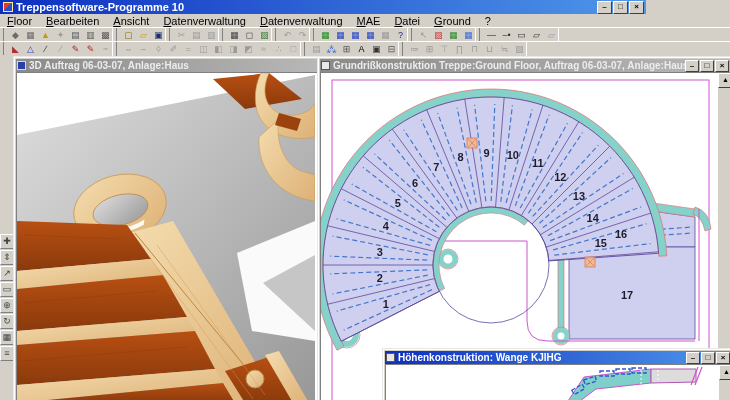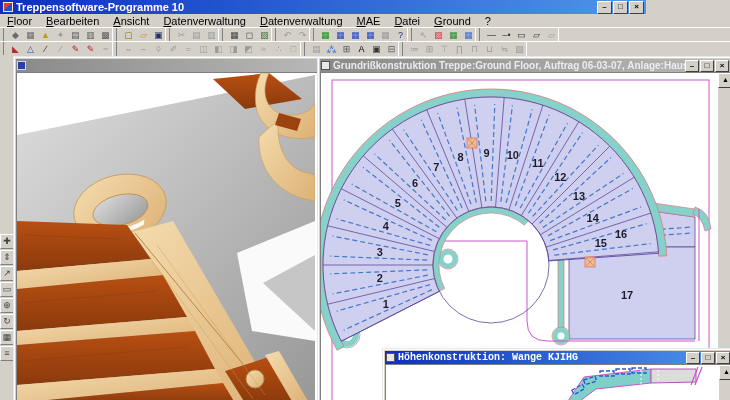--- a/index.html
+++ b/index.html
@@ -185,20 +185,21 @@
         <span class="tbi">⊕</span>
         <span class="tbi">↻</span>
         <span class="tbi">▦</span>
         <span class="tbi">≡</span>
       </div>
   </div>
 
   <div class="win" style="left:13px;top:56px;width:304px;height:350px;">
     <div class="caption cap-inactive">
       <span class="cap-ico"></span>
+      <span>3D Auftrag 06-03-07, Anlage:Haus</span>
     </div>
     <div class="content" style="height:331px;">
       <svg width="298" height="330" viewBox="0 0 298 330">
         <defs>
           <linearGradient id="gwall" x1="0" y1="0" x2="1" y2="1">
             <stop offset="0" stop-color="#dedede"></stop>
               <stop offset="1" stop-color="#989898"></stop>
           </linearGradient>
           <linearGradient id="wl" x1="0" y1="0" x2="1" y2="1">
             <stop offset="0" stop-color="#f4dcae"></stop>
@@ -366,21 +367,21 @@
       <div class="vscroll">
         <span class="sbtn" style="top:0;">▲</span>
         <span class="sbtn" style="bottom:0;">▼</span>
       </div>
     </div>
   </div>
 
   <div class="win" style="left:382px;top:348px;width:348px;height:60px;z-index:30;">
     <div class="caption cap-active">
       <span class="cap-ico doc"></span>
-      <span style="flex:1 1 auto;overflow:hidden;font-family:Liberation Mono, monospace;">Höhenkonstruktion: Wange KJIHG</span>
+      <span style="flex:1 1 auto;overflow:hidden;">Höhenkonstruktion: Wange KJIHG</span>
       <span class="cap-buttons">
         <span class="cap-btn">–</span>
         <span class="cap-btn">□</span>
         <span class="cap-btn">×</span>
       </span>
     </div>
     <div class="content" style="height:39px;">
       <svg width="329" height="39" viewBox="0 0 329 39">
         <path d="M182,36 L198,12 L265,4 L265,18 L210,24 L194,36 Z" fill="#7ed0c8" stroke="#cc55cc" stroke-width="1"></path>
         <path d="M265,4 L310,4 L310,17 L265,18 Z" fill="#dcdcdc" stroke="#b055b0" stroke-width="1"></path>

